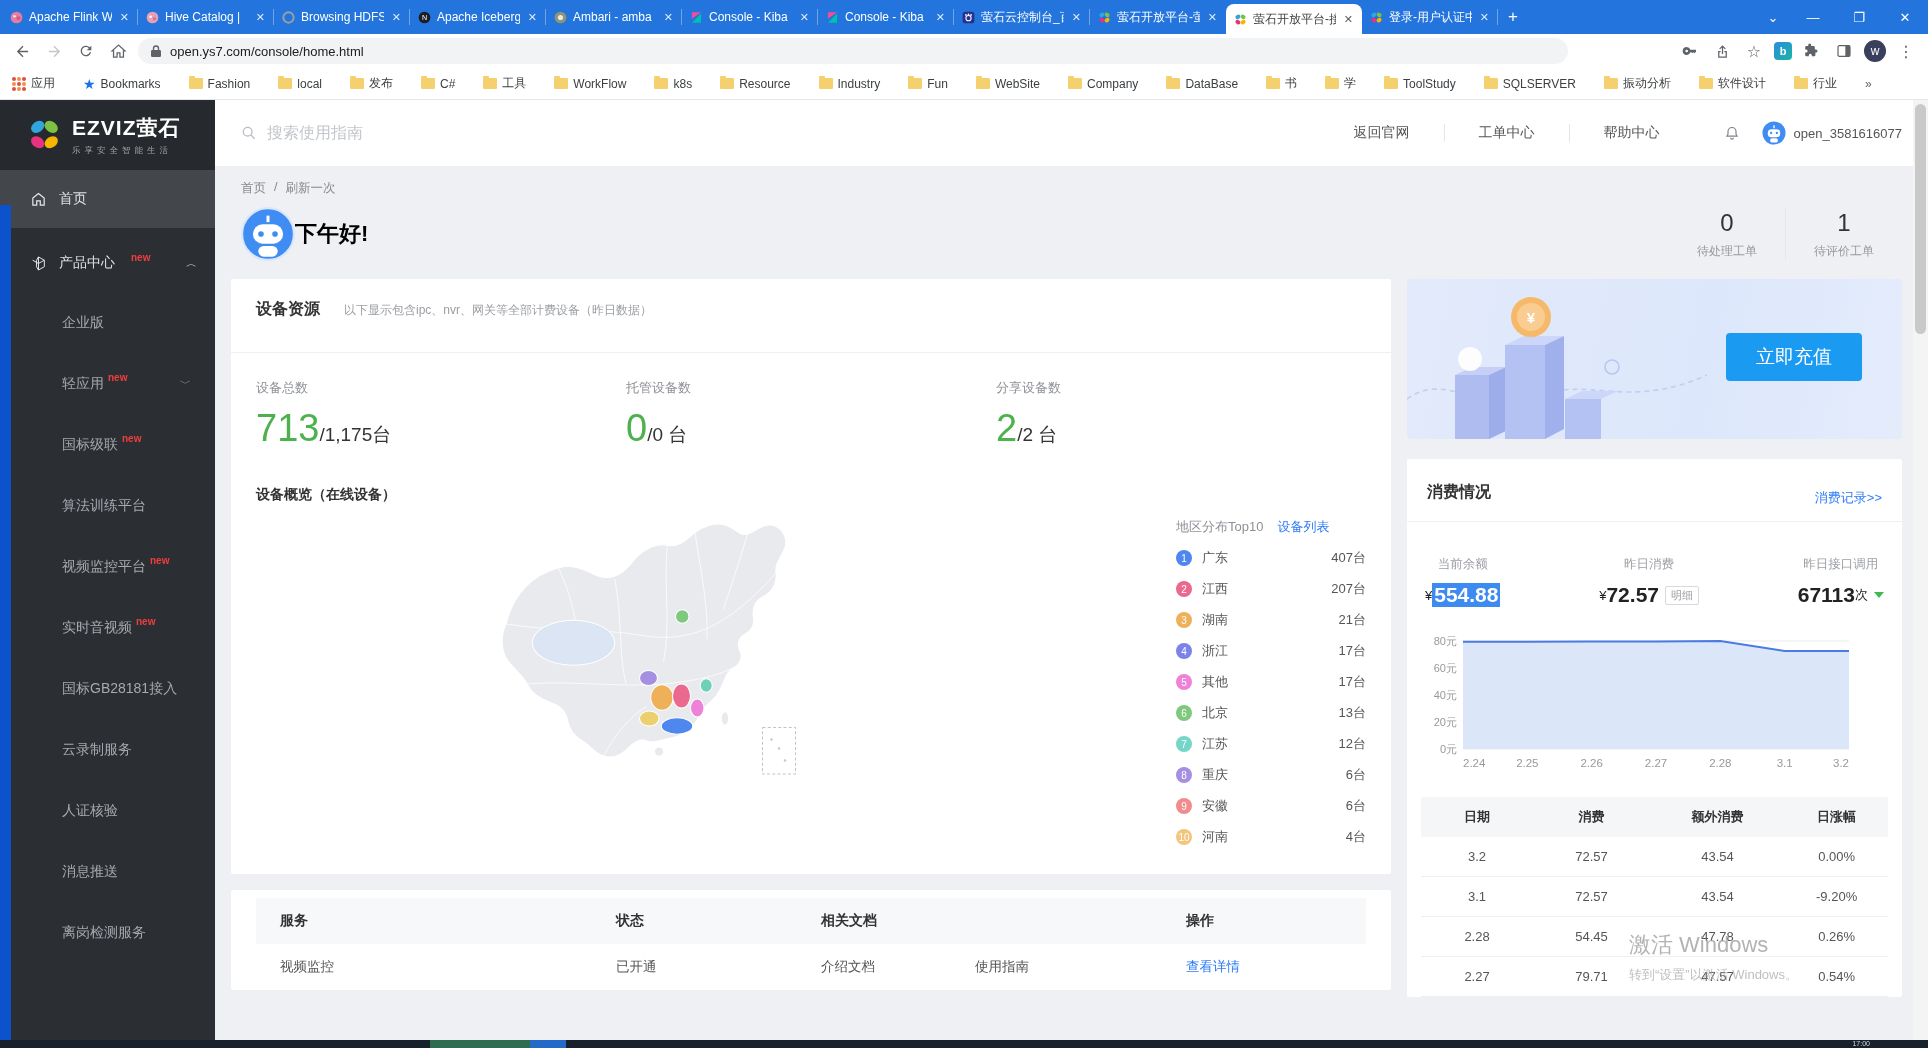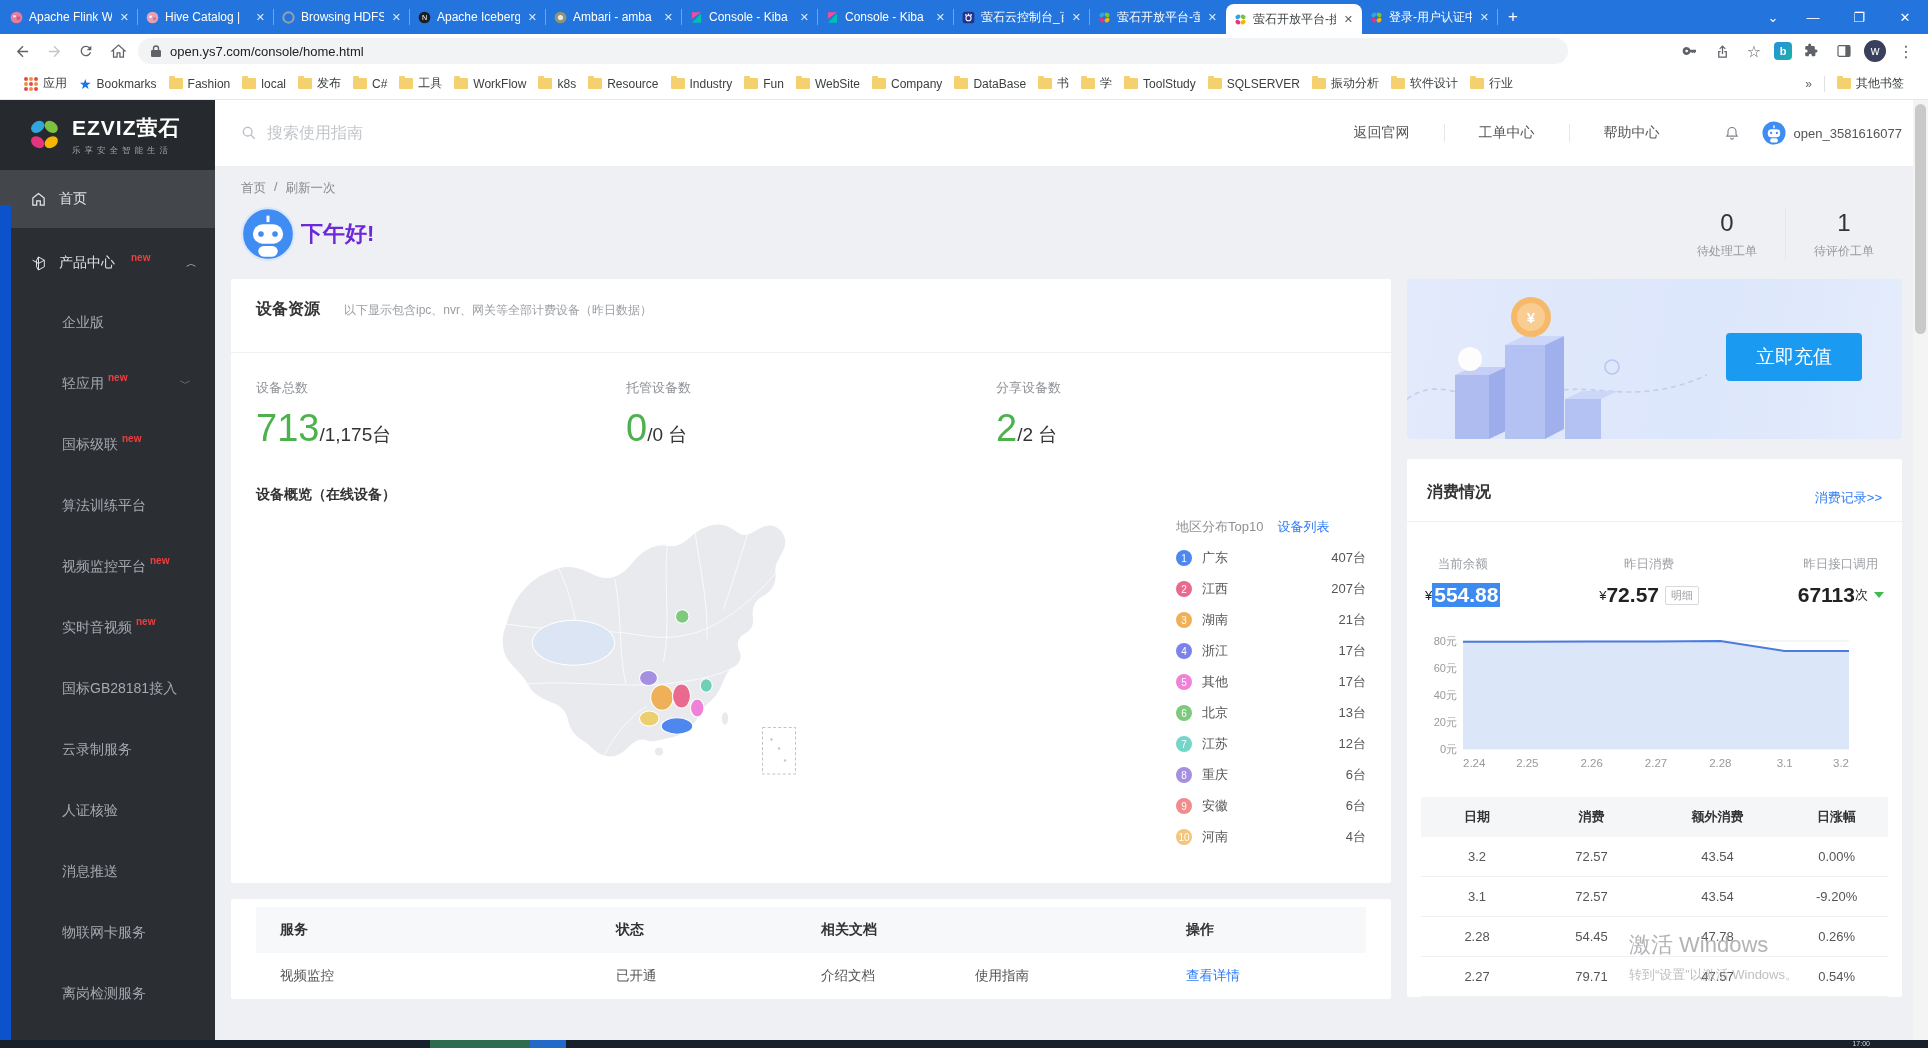--- a/index.html
+++ b/index.html
@@ -25,22 +25,22 @@
   .nav-icon { width:24px; height:24px; display:flex; align-items:center; justify-content:center; color:#5f6368; font-size:16px; }
   .nav-icon.disabled { color:#c3c6c9; }
   .omnibox { flex:1; max-width:1430px; height:26px; background:#f1f3f4; border-radius:13px;
     display:flex; align-items:center; gap:8px; padding:0 12px; font-size:13px; color:#202124; }
   .nav-right { display:flex; align-items:center; gap:8px; margin-left:auto; }
   .avatar-chip { width:22px; height:22px; border-radius:50%; background:#3a3f5c; color:#fff;
     font-size:12px; display:flex; align-items:center; justify-content:center; }
   .ext-chip { width:18px; height:18px; border-radius:4px; background:linear-gradient(135deg,#2b8ce0,#19b5a4);
     color:#fff; font-size:11px; display:flex; align-items:center; justify-content:center; font-weight:bold; }
 
-  .bookmarks { height:32px; background:#fff; display:flex; align-items:center; gap:12px;
-    padding:0 24px; font-size:12px; color:#3c4043; border-bottom:1px solid #e4e6e8; }
+  .bookmarks { height:32px; background:#fff; display:flex; align-items:center; gap:28px;
+    padding:0 12px; font-size:12px; color:#3c4043; border-bottom:1px solid #e4e6e8; }
   .bm { display:flex; align-items:center; gap:5px; white-space:nowrap; }
   .folder { width:14px; height:11px; background:#f5d06f; border-radius:1px; position:relative; flex:0 0 14px; }
   .folder:before { content:""; position:absolute; top:-2px; left:0; width:6px; height:2px; background:#f5d06f; border-radius:1px 1px 0 0; }
   .bm-sep { width:1px; height:16px; background:#dcdfe3; }
   .apps-grid { width:14px; height:14px; display:grid; grid-template-columns:repeat(3,1fr); gap:1px; }
   .apps-grid i { background:#e34b4b; border-radius:50%; }
   .apps-grid i:nth-child(2n){ background:#f0923d; }
   .star-blue { color:#1a73e8; font-size:14px; }
   .bm-chev { color:#5f6368; margin-left:auto; }
 
@@ -63,21 +63,21 @@
   .search-wrap { display:flex; align-items:center; gap:10px; flex:1; }
   .search-wrap input { border:none; outline:none; font-size:16px; color:#333; width:420px; background:transparent; }
   .search-wrap input::placeholder { color:#c3c6cb; }
   .hdr-links { display:flex; align-items:center; margin-left:auto; }
   .hdr-link { font-size:14px; color:#555; padding:0 34px; position:relative; }
   .hdr-link + .hdr-link { border-left:1px solid #e6e6e6; }
   .hdr-user { display:flex; align-items:center; gap:8px; margin-left:30px; font-size:13px; color:#555; }
 
   .breadcrumb { padding:14px 26px 0 26px; font-size:12.5px; color:#888; display:flex; gap:8px; }
   .greeting-row { display:flex; align-items:center; padding:10px 26px 14px 26px; }
-  .greet-text { font-size:22px; font-weight:bold; color:#6d28d9; margin-left:6px; }
+  .greet-text { font-size:22px; font-weight:bold; color:#000000; margin-left:0; }
   .tickets { margin-left:auto; display:flex; align-items:center; }
   .ticket { text-align:center; padding:0 28px; }
   .ticket .tv { font-size:24px; color:#333; }
   .ticket .tl { font-size:12px; color:#999; margin-top:6px; }
   .ticket + .ticket { border-left:1px solid #e6e6e6; }
 
   .content { display:flex; gap:16px; padding:4px 26px 0 16px; align-items:flex-start; }
   .col-left { width:1160px; flex:0 0 1160px; display:flex; flex-direction:column; gap:16px; }
   .col-right { flex:1; display:flex; flex-direction:column; gap:20px; }
   .card { background:#fff; border-radius:2px; }
@@ -86,21 +86,21 @@
   .card-sub { font-size:12px; color:#9b9ea3; }
 
   .dev-stats { display:flex; padding:26px 25px 8px 25px; }
   .dev-stat { width:33.5%; }
   .dev-stat .lb { font-size:13px; color:#8e9196; }
   .dev-stat .vals { margin-top:10px; }
   .dev-stat .big { font-size:38px; color:#4db14d; }
   .dev-stat .rest { font-size:19px; color:#333; }
 
   .overview-title { font-size:14px; font-weight:bold; color:#333; padding:28px 25px 0 25px; }
-  .map-zone { display:flex; padding:0 25px 37px 25px; }
+  .map-zone { display:flex; padding:0 25px 28px 25px; }
   .map-svg { width:560px; height:300px; margin-left:120px; }
   .top10 { margin-left:auto; width:190px; padding-top:14px; }
   .top10-hd { display:flex; gap:14px; font-size:13px; }
   .top10-hd .t { color:#8e9196; }
   .top10-hd .lnk { color:#2f7cf6; }
   .reg-row { display:flex; align-items:center; margin-top:13px; font-size:13px; color:#555; }
   .rank { width:16px; height:16px; border-radius:50%; color:#fff; font-size:10px;
     display:flex; align-items:center; justify-content:center; margin-right:10px; flex:0 0 16px; }
   .reg-cnt { margin-left:auto; color:#555; }
 
@@ -512,23 +512,20 @@
           <span>国标GB28181接入</span>
         </div>
         <div class="side-subitem">
           <span>云录制服务</span>
         </div>
         <div class="side-subitem">
           <span>人证核验</span>
         </div>
         <div class="side-subitem">
           <span>消息推送</span>
-        </div>
-        <div class="side-subitem">
-          <span>物联网卡服务</span>
         </div>
         <div class="side-subitem">
           <span>离岗检测服务</span>
         </div>
       </div>
   </div>
 
   <div class="main">
     <div class="page-header">
       <div class="search-wrap">

